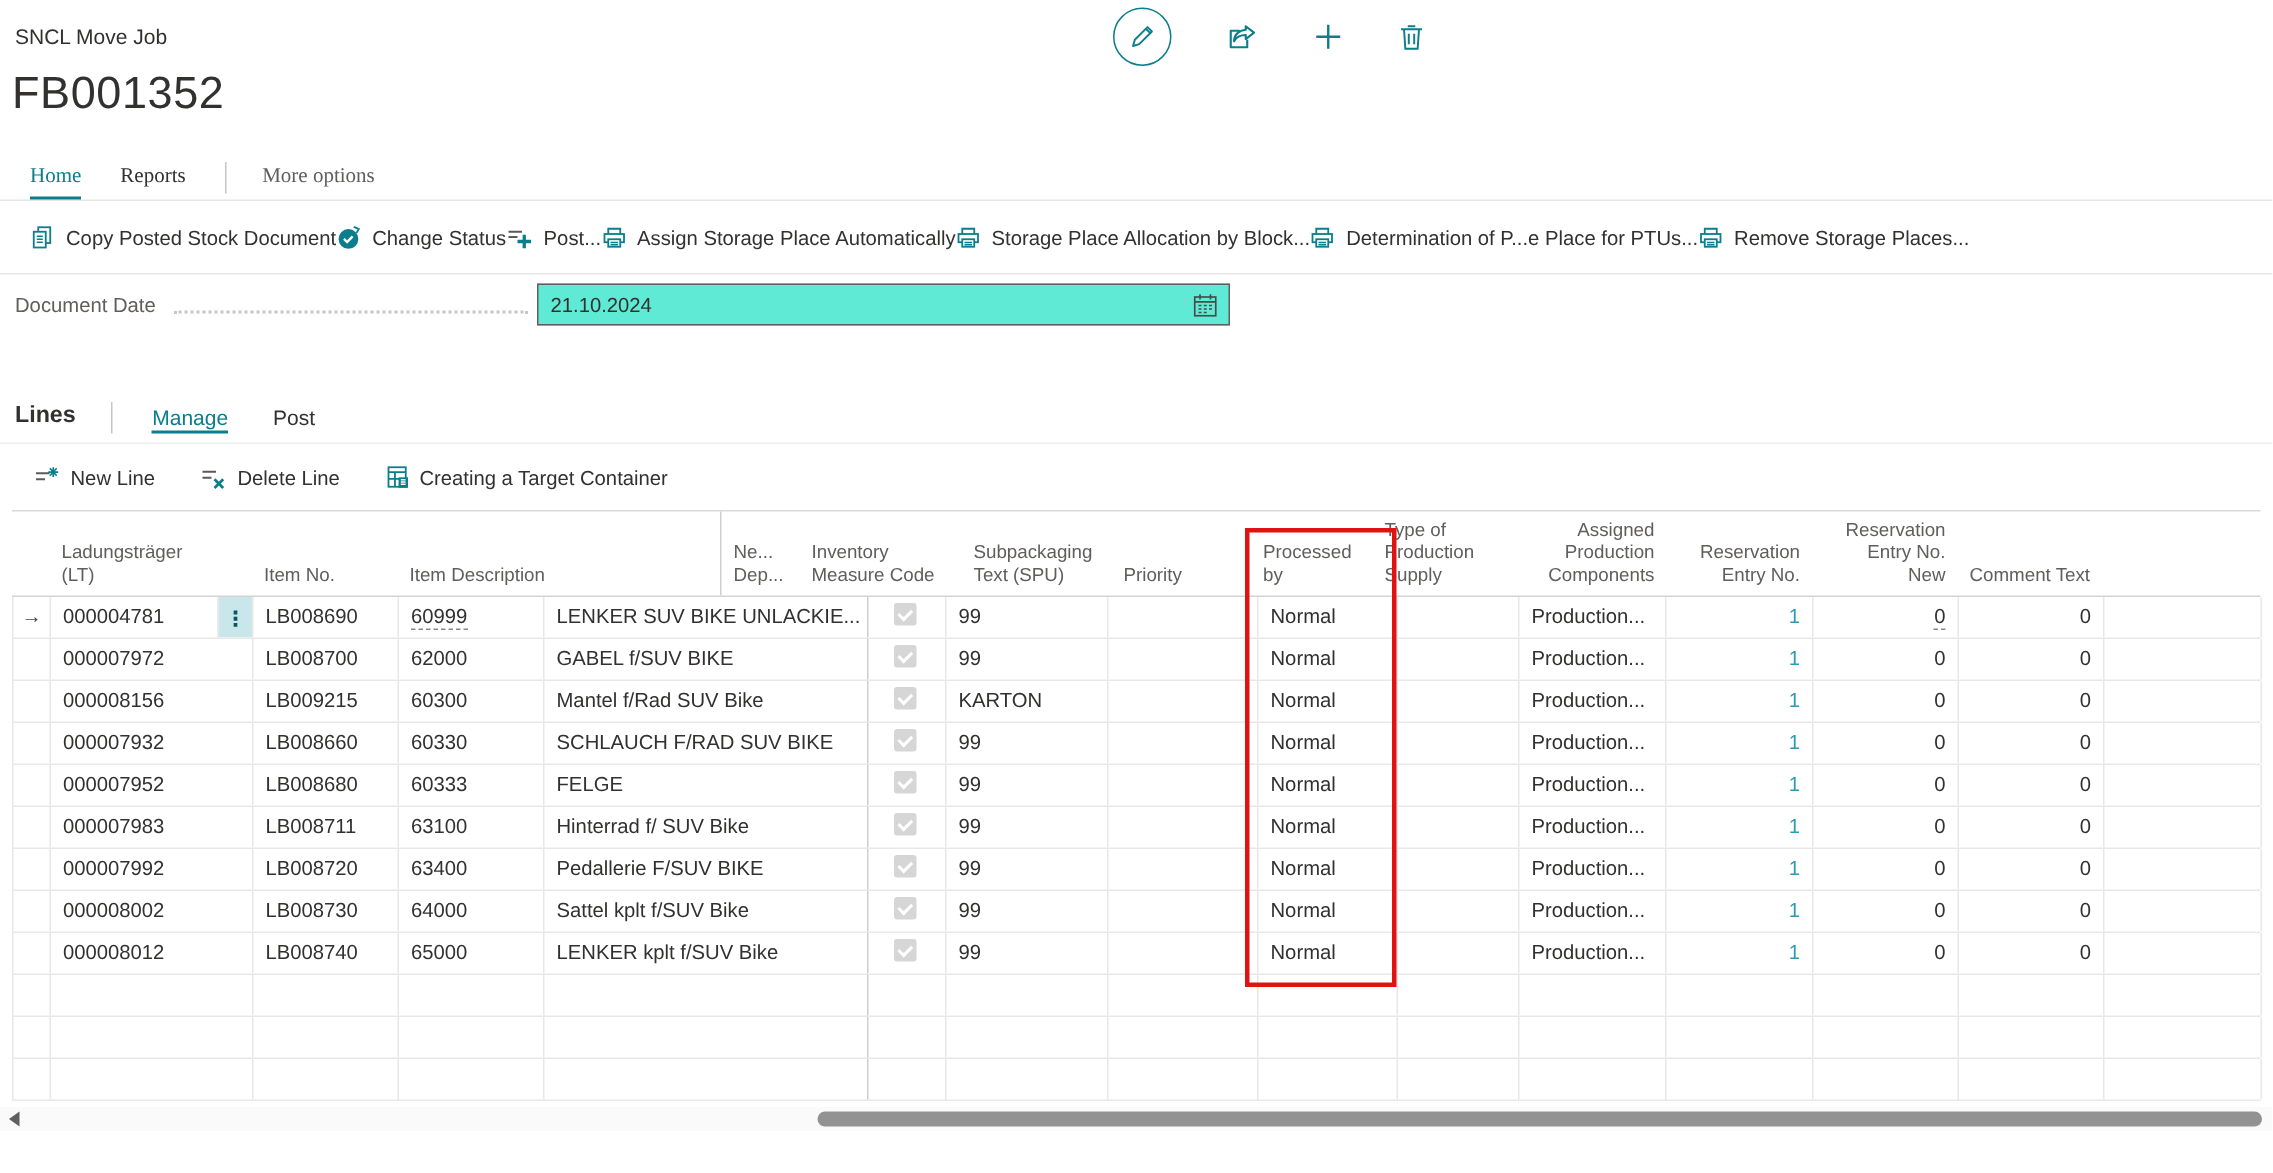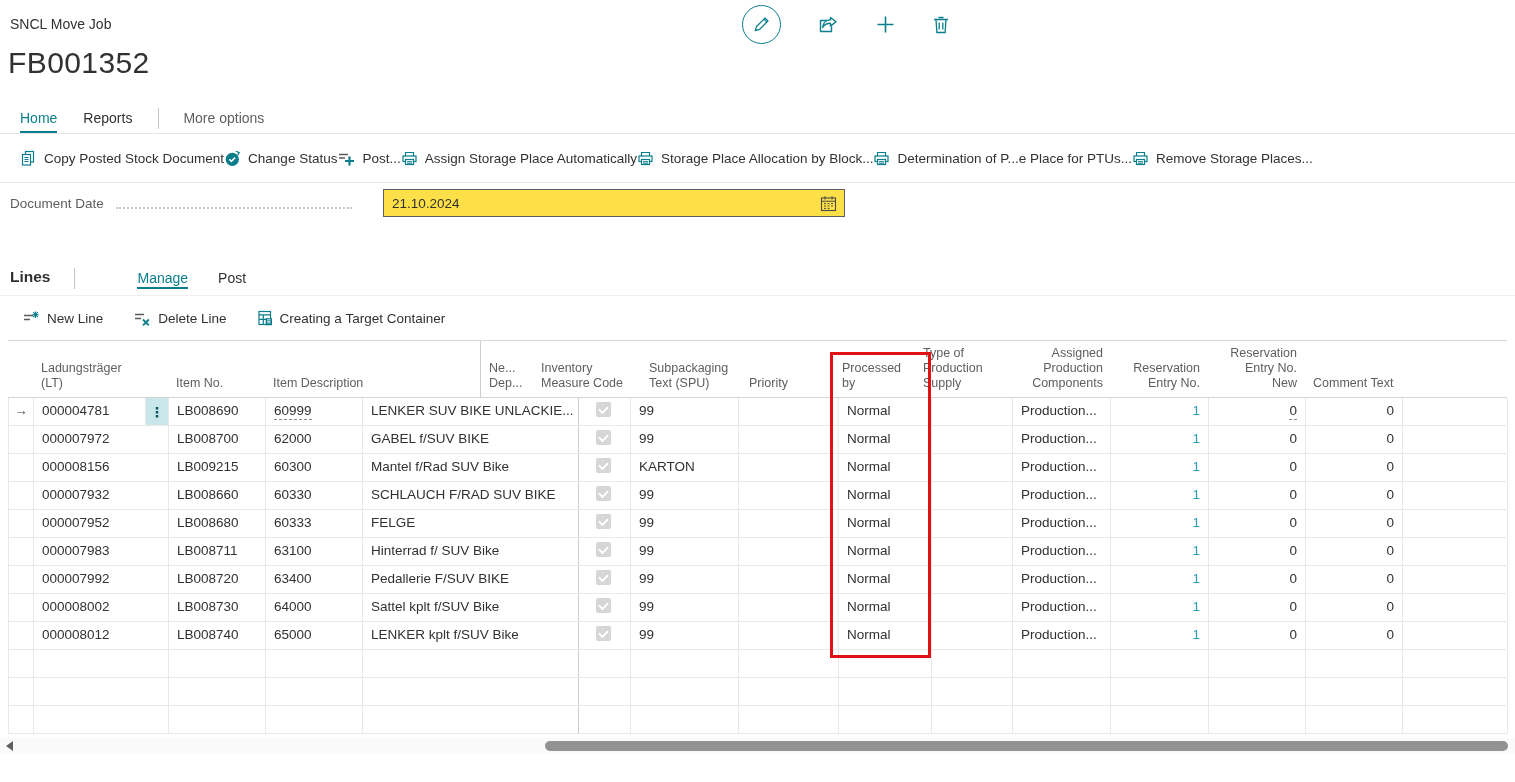--- a/index.html
+++ b/index.html
@@ -7,40 +7,40 @@
   html,body{width:1515px;height:782px;}
   body{position:relative;background:#fff;font-family:"Liberation Sans","DejaVu Sans",sans-serif;color:#323130;overflow:hidden;}
 
   .caption{position:absolute;left:10px;top:16px;font-size:14px;color:#323130;}
   .page-title{position:absolute;left:8px;top:46px;font-size:30px;font-weight:300;color:#323130;letter-spacing:.4px;}
 
   .top-icons{position:absolute;left:742px;top:5px;display:flex;align-items:center;gap:36px;color:var(--accent);}
   .circle-btn{width:39px;height:39px;border:1.5px solid var(--accent);border-radius:50%;display:flex;align-items:center;justify-content:center;}
   .icon-btn svg,.circle-btn svg{display:block;}
 
-  .tabstrip{position:absolute;left:0;top:104px;width:100%;height:30px;border-bottom:1px solid #e6e6e6;display:flex;align-items:flex-end;padding-left:20px;}
+  .tabstrip{position:absolute;left:0;top:104px;width:100%;height:30px;border-bottom:1px solid #e6e6e6;display:flex;align-items:flex-end;padding-left:20px;font-family:Liberation Serif, serif;}
   .tab{font-size:14px;color:#323130;padding-bottom:7px;margin-right:26px;white-space:nowrap;}
   .tab.active{color:var(--accent);border-bottom:2px solid var(--accent);padding-bottom:5px;}
   .tab-divider{width:1px;height:21px;background:#c8c6c4;margin:0 24px 4px 0;}
   .tab.more{color:#605e5c;}
 
   .ribbon{position:absolute;left:0;top:135px;width:100%;height:48px;border-bottom:1px solid #e6e6e6;display:flex;align-items:center;padding-left:20px;}
   .ribbon-btn,.la-btn{display:flex;align-items:center;gap:7px;font-size:13.5px;color:#323130;white-space:nowrap;cursor:default;}
   .ic{display:inline-flex;color:var(--accent);}
 
   .dd-label{position:absolute;left:10px;top:196px;font-size:13.5px;color:#605e5c;}
   .dd-leader{position:absolute;left:116px;top:207px;width:236px;border-bottom:2px dotted #c8c6c4;}
-  .date-input{position:absolute;left:358px;top:189px;width:462px;height:28px;border:1px solid #605e5c;display:flex;align-items:center;padding-left:8px;font-size:13.5px;color:#323130;background:#fde047;margin-left:25px;}
+  .date-input{position:absolute;left:358px;top:189px;width:462px;height:28px;border:1px solid #605e5c;display:flex;align-items:center;padding-left:8px;font-size:13.5px;color:#323130;background:#5eead4;}
   .date-input .cal{position:absolute;right:7px;top:5px;}
 
   .lines-bar{position:absolute;left:10px;top:263px;display:flex;align-items:flex-end;height:26px;}
   .lines-title{font-size:15.5px;font-weight:700;color:#323130;margin-right:24px;padding-bottom:3px;}
   .lines-divider{width:1px;height:21px;background:#c8c6c4;margin-right:26px;}
   .ltab{font-size:14px;color:#323130;margin-right:30px;padding-bottom:3px;}
-  .ltab.active{color:var(--accent);border-bottom:2px solid var(--accent);padding-bottom:1px;margin-left:36px;}
+  .ltab.active{color:var(--accent);border-bottom:2px solid var(--accent);padding-bottom:1px;}
   .lines-sep{position:absolute;left:0;top:295px;width:100%;border-bottom:1px solid #efefef;}
 
   .line-actions{position:absolute;left:0;top:297px;width:100%;height:42px;display:flex;align-items:center;padding-left:22px;gap:30px;}
 
   .tbl{position:absolute;left:8px;top:340px;width:1499px;font-size:13.5px;}
   .thead{display:flex;align-items:stretch;height:58px;border-top:1px solid #d8d8d8;border-bottom:1px solid #d4d4d4;color:#605e5c;font-size:12.5px;line-height:15px;}
   .hcell{display:flex;align-items:flex-end;padding:0 8px 6px;white-space:pre-line;overflow:hidden;}
   .hcell.al-r{justify-content:flex-end;text-align:right;}
   .hcell.pane-r{border-right:1px solid #cfcecd;}
   .trow{display:flex;height:28px;border-bottom:1px solid #e9e8e7;border-left:1px solid #e9e8e7;}

